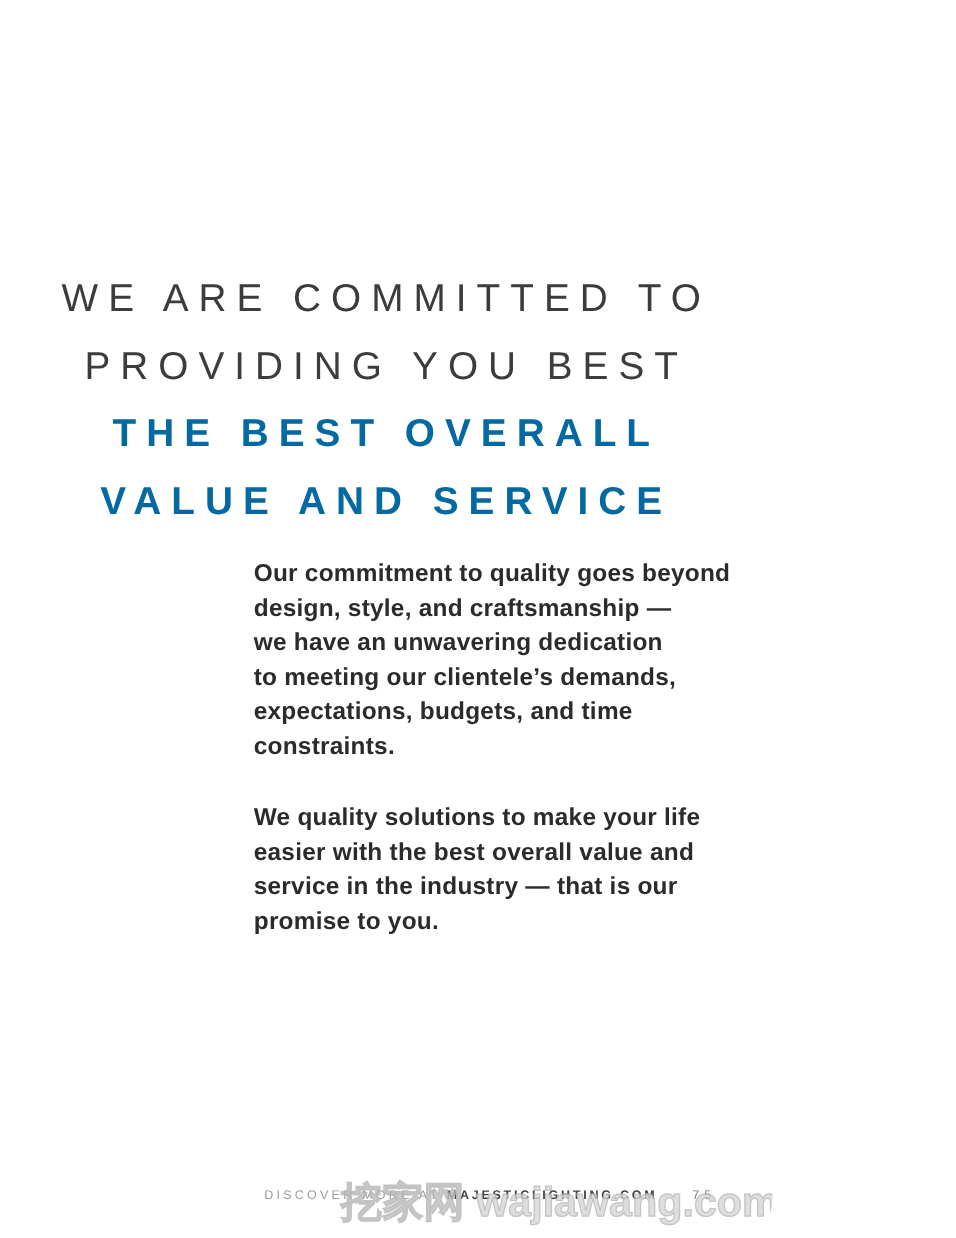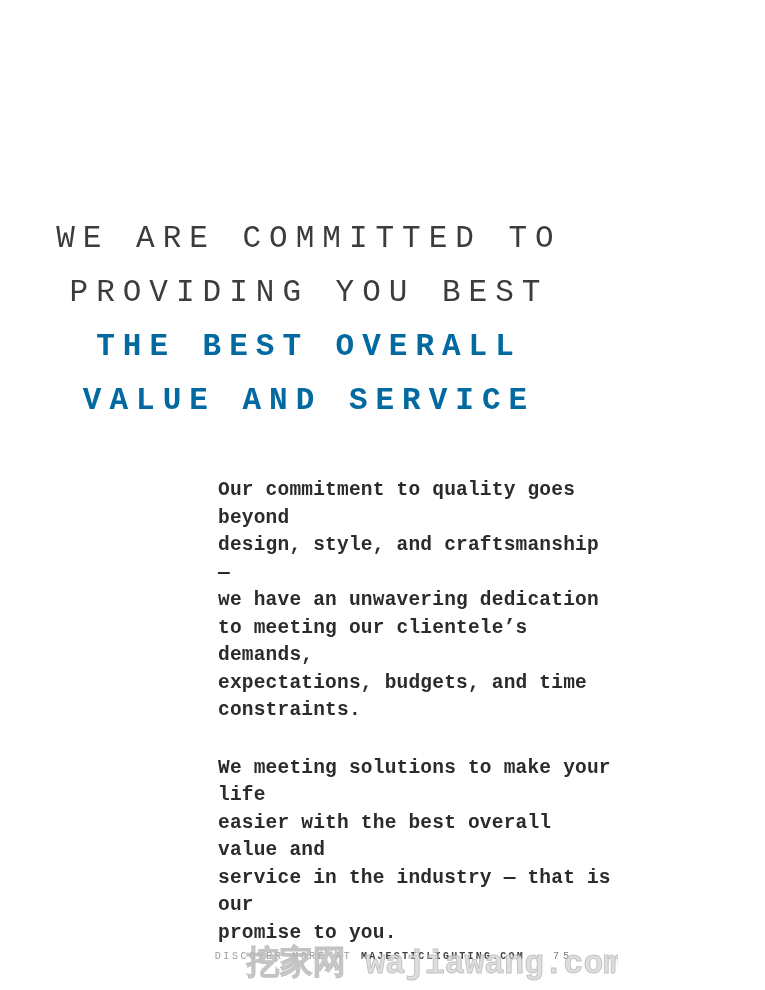--- a/index.html
+++ b/index.html
@@ -6,21 +6,21 @@
     margin: 0;
     padding: 0;
     background: #ffffff;
   }
   .page {
     position: relative;
     width: 618px;
     height: 990px;
     background: #ffffff;
     overflow: hidden;
-    font-family: Liberation Mono, monospace;
+    font-family: Liberation Sans, sans-serif;
     border-radius: 30px;
   }
 
   
   .heading {
     position: absolute;
     top: 212px;
     left: 0;
     width: 100%;
     text-align: center;
@@ -39,24 +39,23 @@
   .h-bold {
     font-size: 31px;
     font-weight: 700;
     letter-spacing: 8px;
     color: #0369a1;
   }
 
   
   .body-copy {
     position: absolute;
-    top: 477px;
+    top: 446px;
     left: 203px;
     width: 400px;
-    margin-left: 15px;
   }
   .para {
     margin: 0 0 30px 0;
     font-size: 19.5px;
     line-height: 27.5px;
     font-weight: 700;
     letter-spacing: 0.2px;
     color: #2b2b2b;
     white-space: pre-line;
   }
@@ -113,21 +112,21 @@
     <div class="h-line h-bold">VALUE AND SERVICE</div>
   </div>
 
   <div class="body-copy">
     <p class="para">Our commitment to quality goes beyond
 design, style, and craftsmanship —
 we have an unwavering dedication
 to meeting our clientele’s demands,
 expectations, budgets, and time
 constraints.</p>
-    <p class="para">We meeting solutions to make your life
+    <p class="para">We quality solutions to make your life
 easier with the best overall value and
 service in the industry — that is our
 promise to you.</p>
   </div>
 
   <div class="footer">
     <span class="f-prefix">DISCOVER MORE AT </span><span class="f-site">MAJESTICLIGHTING.COM</span><span class="f-page">75</span>
   </div>
 
   <div class="watermark">挖家网 wajiawang.com</div>

